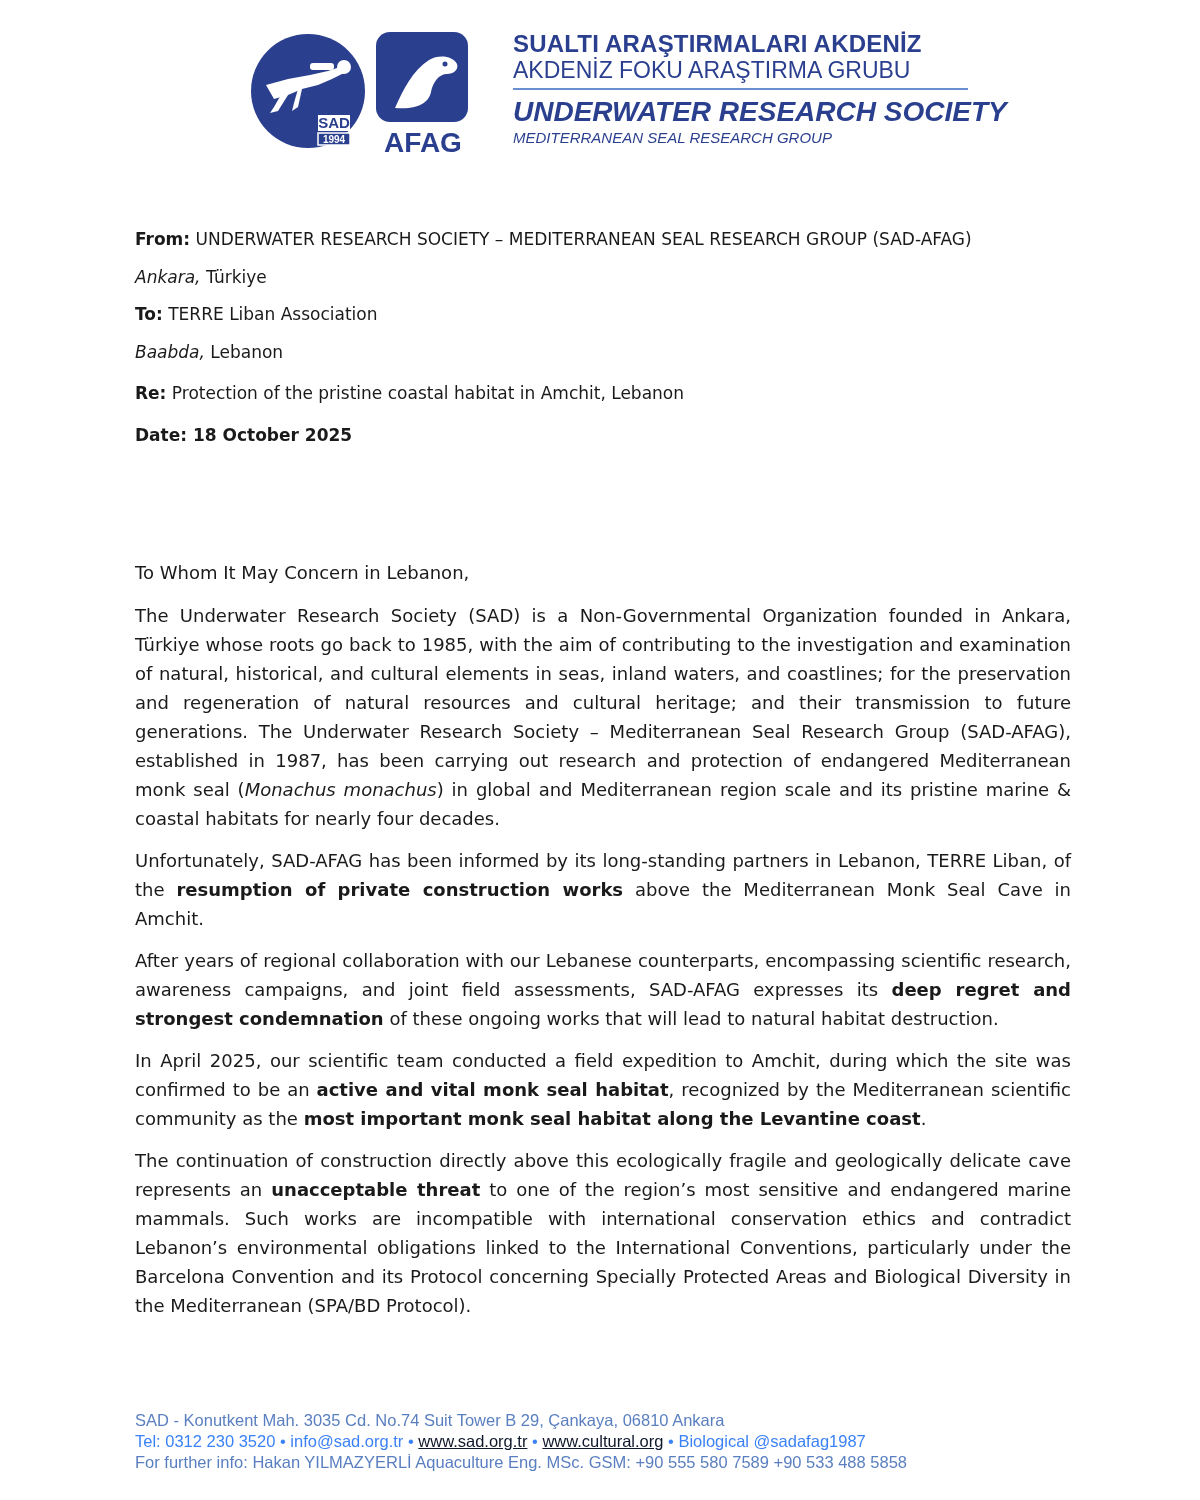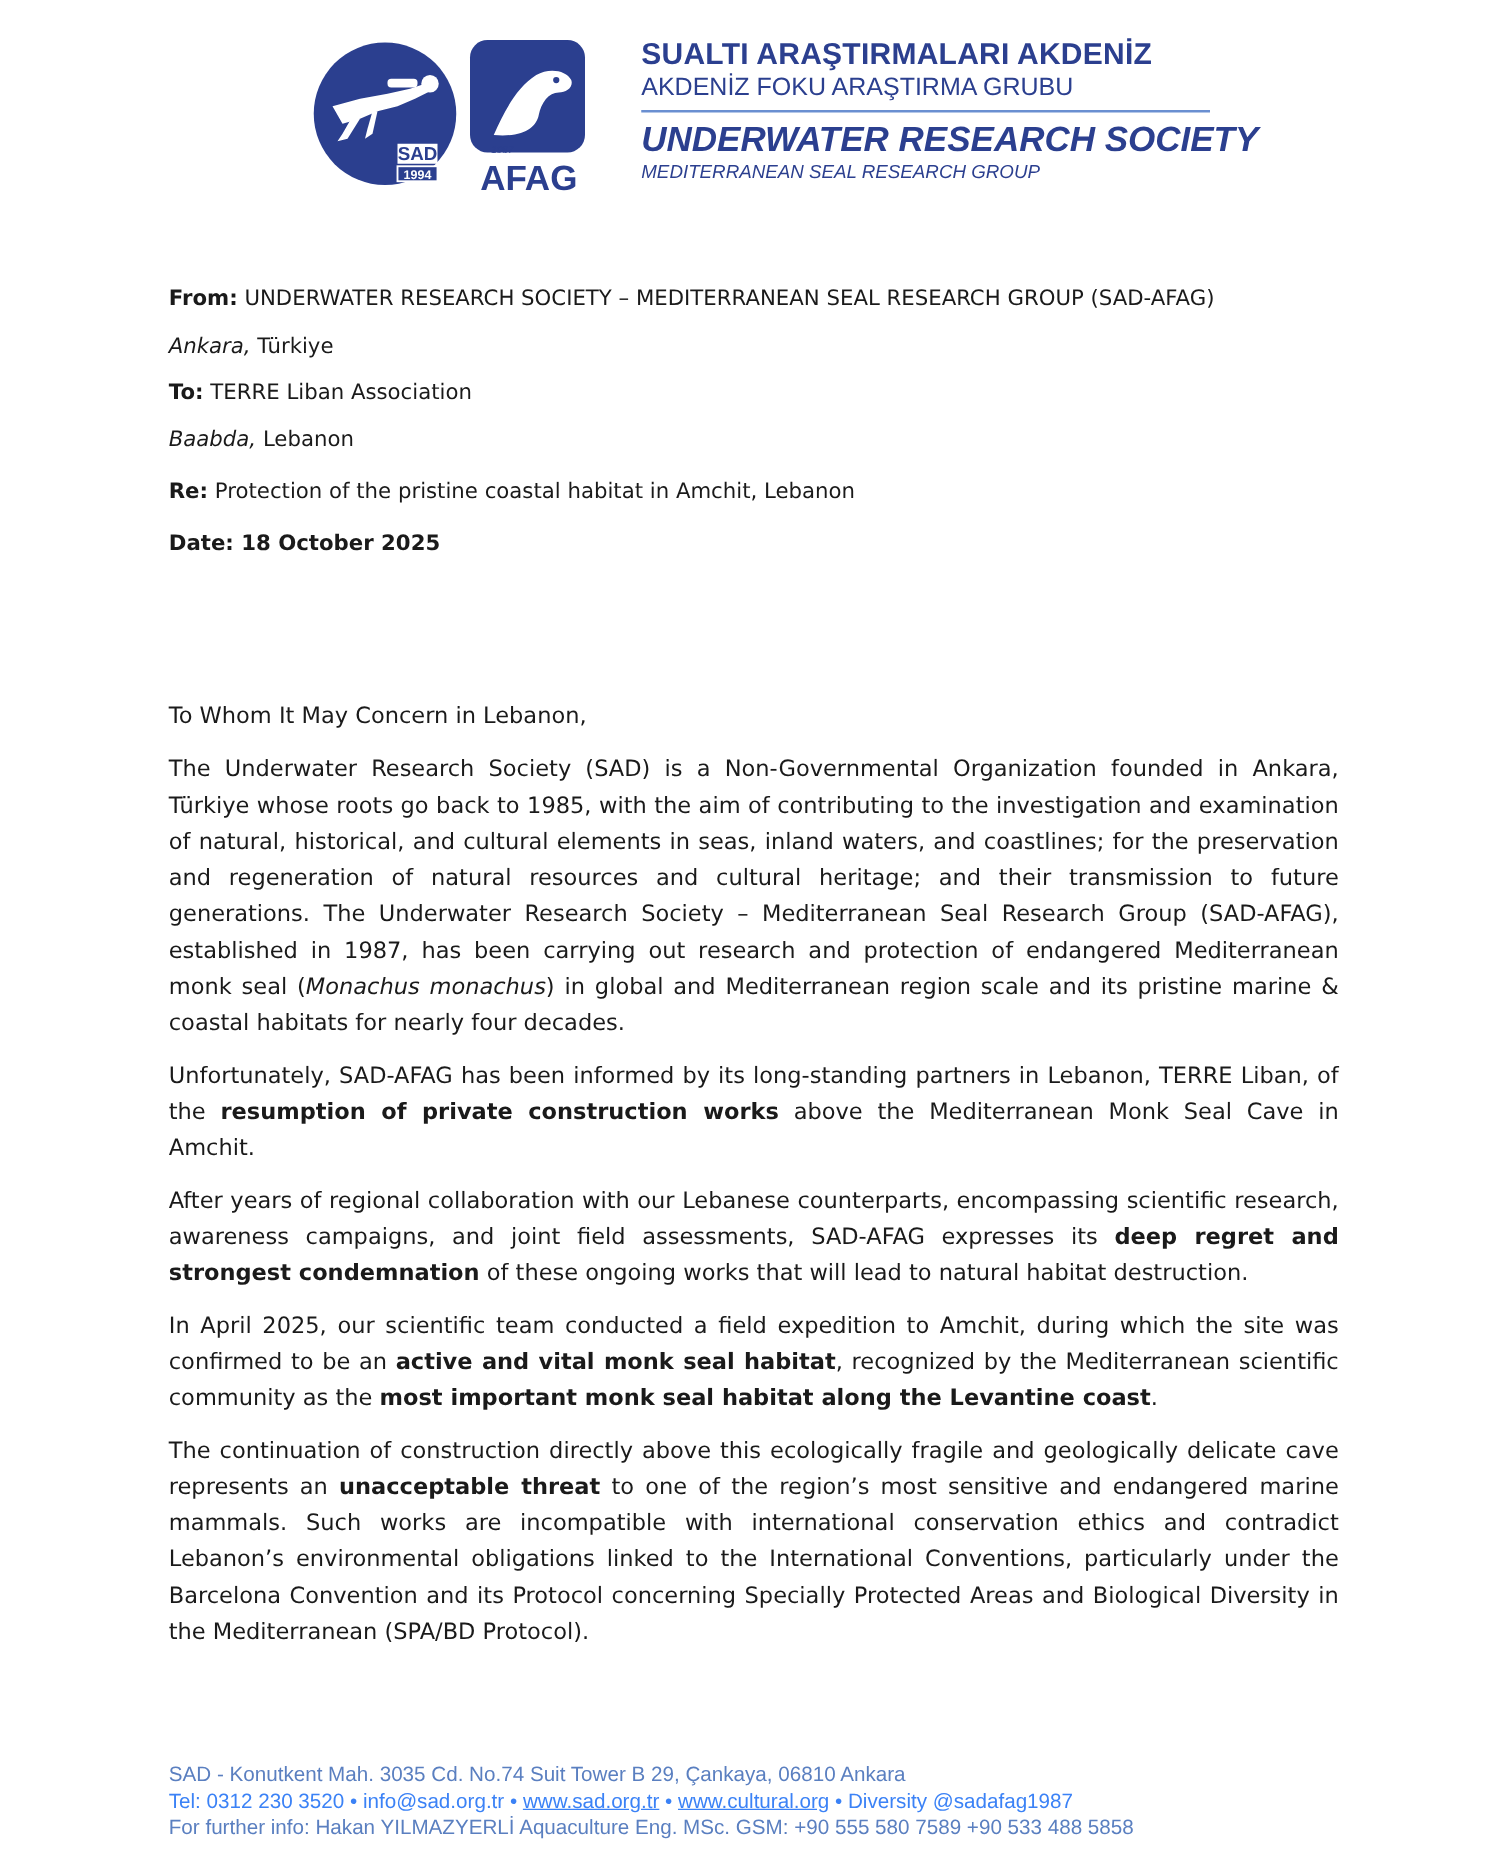--- a/index.html
+++ b/index.html
@@ -4,39 +4,39 @@
   <style>
     html, body { margin: 0; padding: 0; background: #ffffff; }
     body { width: 1200px; height: 1500px; position: relative; overflow: hidden;
            font-family: "DejaVu Sans", sans-serif; color: #1a1a1a; }
     .letterhead { position: absolute; left: 0; top: 0; width: 1200px; height: 170px; }
     .logo-sad { position: absolute; left: 248px; top: 27px; width: 118px; height: 130px; }
     .logo-afag { position: absolute; left: 373px; top: 30px; width: 100px; height: 126px; }
     .org-lines { position: absolute; left: 513px; top: 30px; width: 460px; }
     .org-line { font-family: "Liberation Sans", sans-serif; font-weight: bold; color: #2b3f8f; white-space: nowrap; }
     .org-tr1 { font-size: 24px; letter-spacing: 0.2px; line-height: 28px; }
-    .org-tr2 { font-size: 20px; font-weight: normal; line-height: 24px; color: #2b3f8f; }
+    .org-tr2 { font-size: 23px; font-weight: normal; line-height: 24px; color: #2b3f8f; }
     .org-rule { height: 2px; background: #6a8fd1; width: 455px; margin: 6px 0 8px 0; }
     .org-en1 { font-size: 28px; font-style: italic; line-height: 28px; }
     .org-en2 { font-size: 15px; font-style: italic; font-weight: normal; line-height: 24px; }
 
     .meta { position: absolute; left: 135px; top: 224px; width: 940px; font-family: "DejaVu Sans", sans-serif; font-size: 17px; }
     .meta-row { height: 37.5px; line-height: 30px; white-space: nowrap; }
     .meta-row.re { margin-top: 4px; }
     .meta-row.date { margin-top: 4px; }
     .b { font-weight: bold; }
     .i { font-style: italic; }
 
     .body { position: absolute; left: 135px; top: 558px; width: 936px; font-size: 18px; line-height: 29px; }
     .body p { margin: 0 0 13px 0; text-align: justify; }
     .salutation { margin-bottom: 14px !important; }
 
     .footer { position: absolute; left: 135px; top: 1410px; width: 900px; font-family: "Liberation Sans", sans-serif;
               font-size: 16.5px; line-height: 21px; color: #5a7fc0; }
-    .footer a { color: #3b82f6; text-decoration: underline; }
+    .footer a { color: #0f172a; text-decoration: underline; }
     .footer .plain { color: #3b82f6; }
   </style>
 </head>
 <body>
 
 <div class="letterhead">
   <svg class="logo-sad" viewBox="0 0 118 130">
     <circle cx="60" cy="64" r="57" fill="#2b3f8f"></circle>
     <rect x="0" y="40" width="40" height="8" fill="#ffffff" opacity="0"></rect>
 
@@ -89,15 +89,15 @@
   <p class="salutation">To Whom It May Concern in Lebanon,</p>
   <p><span>The Underwater Research Society (SAD) is a Non-Governmental Organization founded in Ankara, Türkiye whose roots go back to 1985, with the aim of contributing to the investigation and examination of natural, historical, and cultural elements in seas, inland waters, and coastlines; for the preservation and regeneration of natural resources and cultural heritage; and their transmission to future generations. The Underwater Research Society – Mediterranean Seal Research Group (SAD-AFAG), established in 1987, has been carrying out research and protection of endangered Mediterranean monk seal (</span><span class="i">Monachus monachus</span><span>) in global and Mediterranean region scale and its pristine marine &amp; coastal habitats for nearly four decades.</span></p>
   <p><span>Unfortunately, SAD-AFAG has been informed by its long-standing partners in Lebanon, TERRE Liban, of the </span><span class="b">resumption of private construction works</span><span> above the Mediterranean Monk Seal Cave in Amchit.</span></p>
   <p><span>After years of regional collaboration with our Lebanese counterparts, encompassing scientific research, awareness campaigns, and joint field assessments, SAD-AFAG expresses its </span><span class="b">deep regret and strongest condemnation</span><span> of these ongoing works that will lead to natural habitat destruction.</span></p>
   <p><span>In April 2025, our scientific team conducted a field expedition to Amchit, during which the site was confirmed to be an </span><span class="b">active and vital monk seal habitat</span><span>, recognized by the Mediterranean scientific community as the </span><span class="b">most important monk seal habitat along the Levantine coast</span><span>.</span></p>
   <p><span>The continuation of construction directly above this ecologically fragile and geologically delicate cave represents an </span><span class="b">unacceptable threat</span><span> to one of the region’s most sensitive and endangered marine mammals. Such works are incompatible with international conservation ethics and contradict Lebanon’s environmental obligations linked to the International Conventions, particularly under the Barcelona Convention and its Protocol concerning Specially Protected Areas and Biological Diversity in the Mediterranean (SPA/BD Protocol).</span></p>
 </div>
 
 <div class="footer">
   <div>SAD - Konutkent Mah. 3035 Cd. No.74 Suit Tower B 29, Çankaya, 06810 Ankara</div>
-  <div><span class="plain">Tel: 0312 230 3520 • info@sad.org.tr •  </span><a>www.sad.org.tr</a><span class="plain"> • </span><a>www.cultural.org</a><span class="plain"> • Diversity @sadafag1987</span></div>
+  <div><span class="plain">Tel: 0312 230 3520 • info@sad.org.tr •  </span><a>www.sad.org.tr</a><span class="plain"> • </span><a>www.cultural.org</a><span class="plain"> • Biological @sadafag1987</span></div>
   <div>For further info: Hakan YILMAZYERLİ Aquaculture Eng. MSc. GSM: +90 555 580 7589    +90 533 488 5858</div>
 </div>
 
 </body></html>

